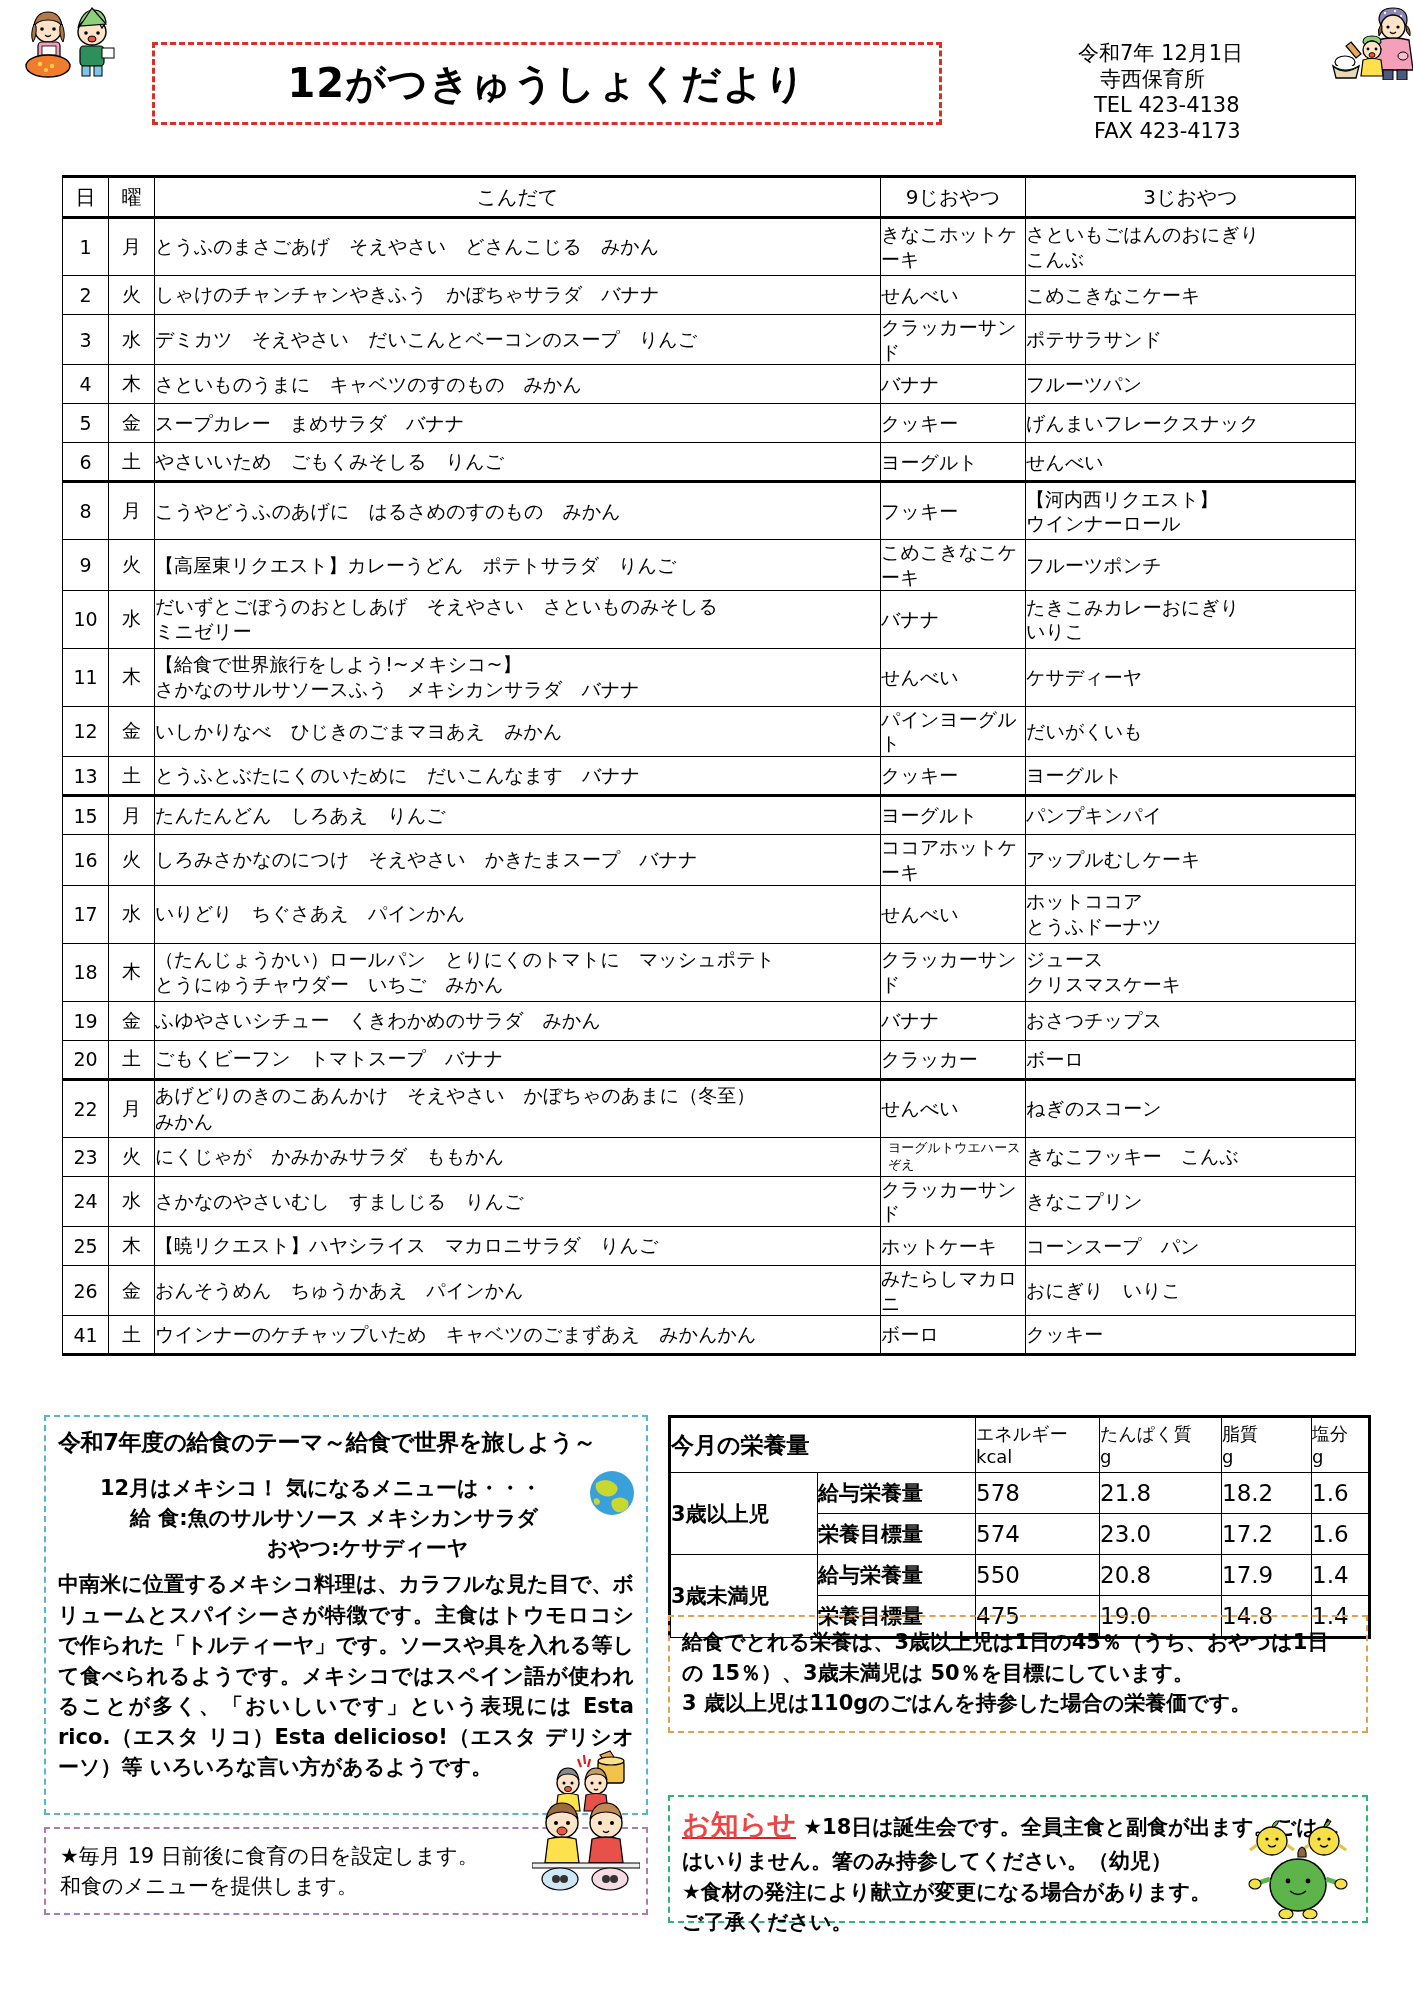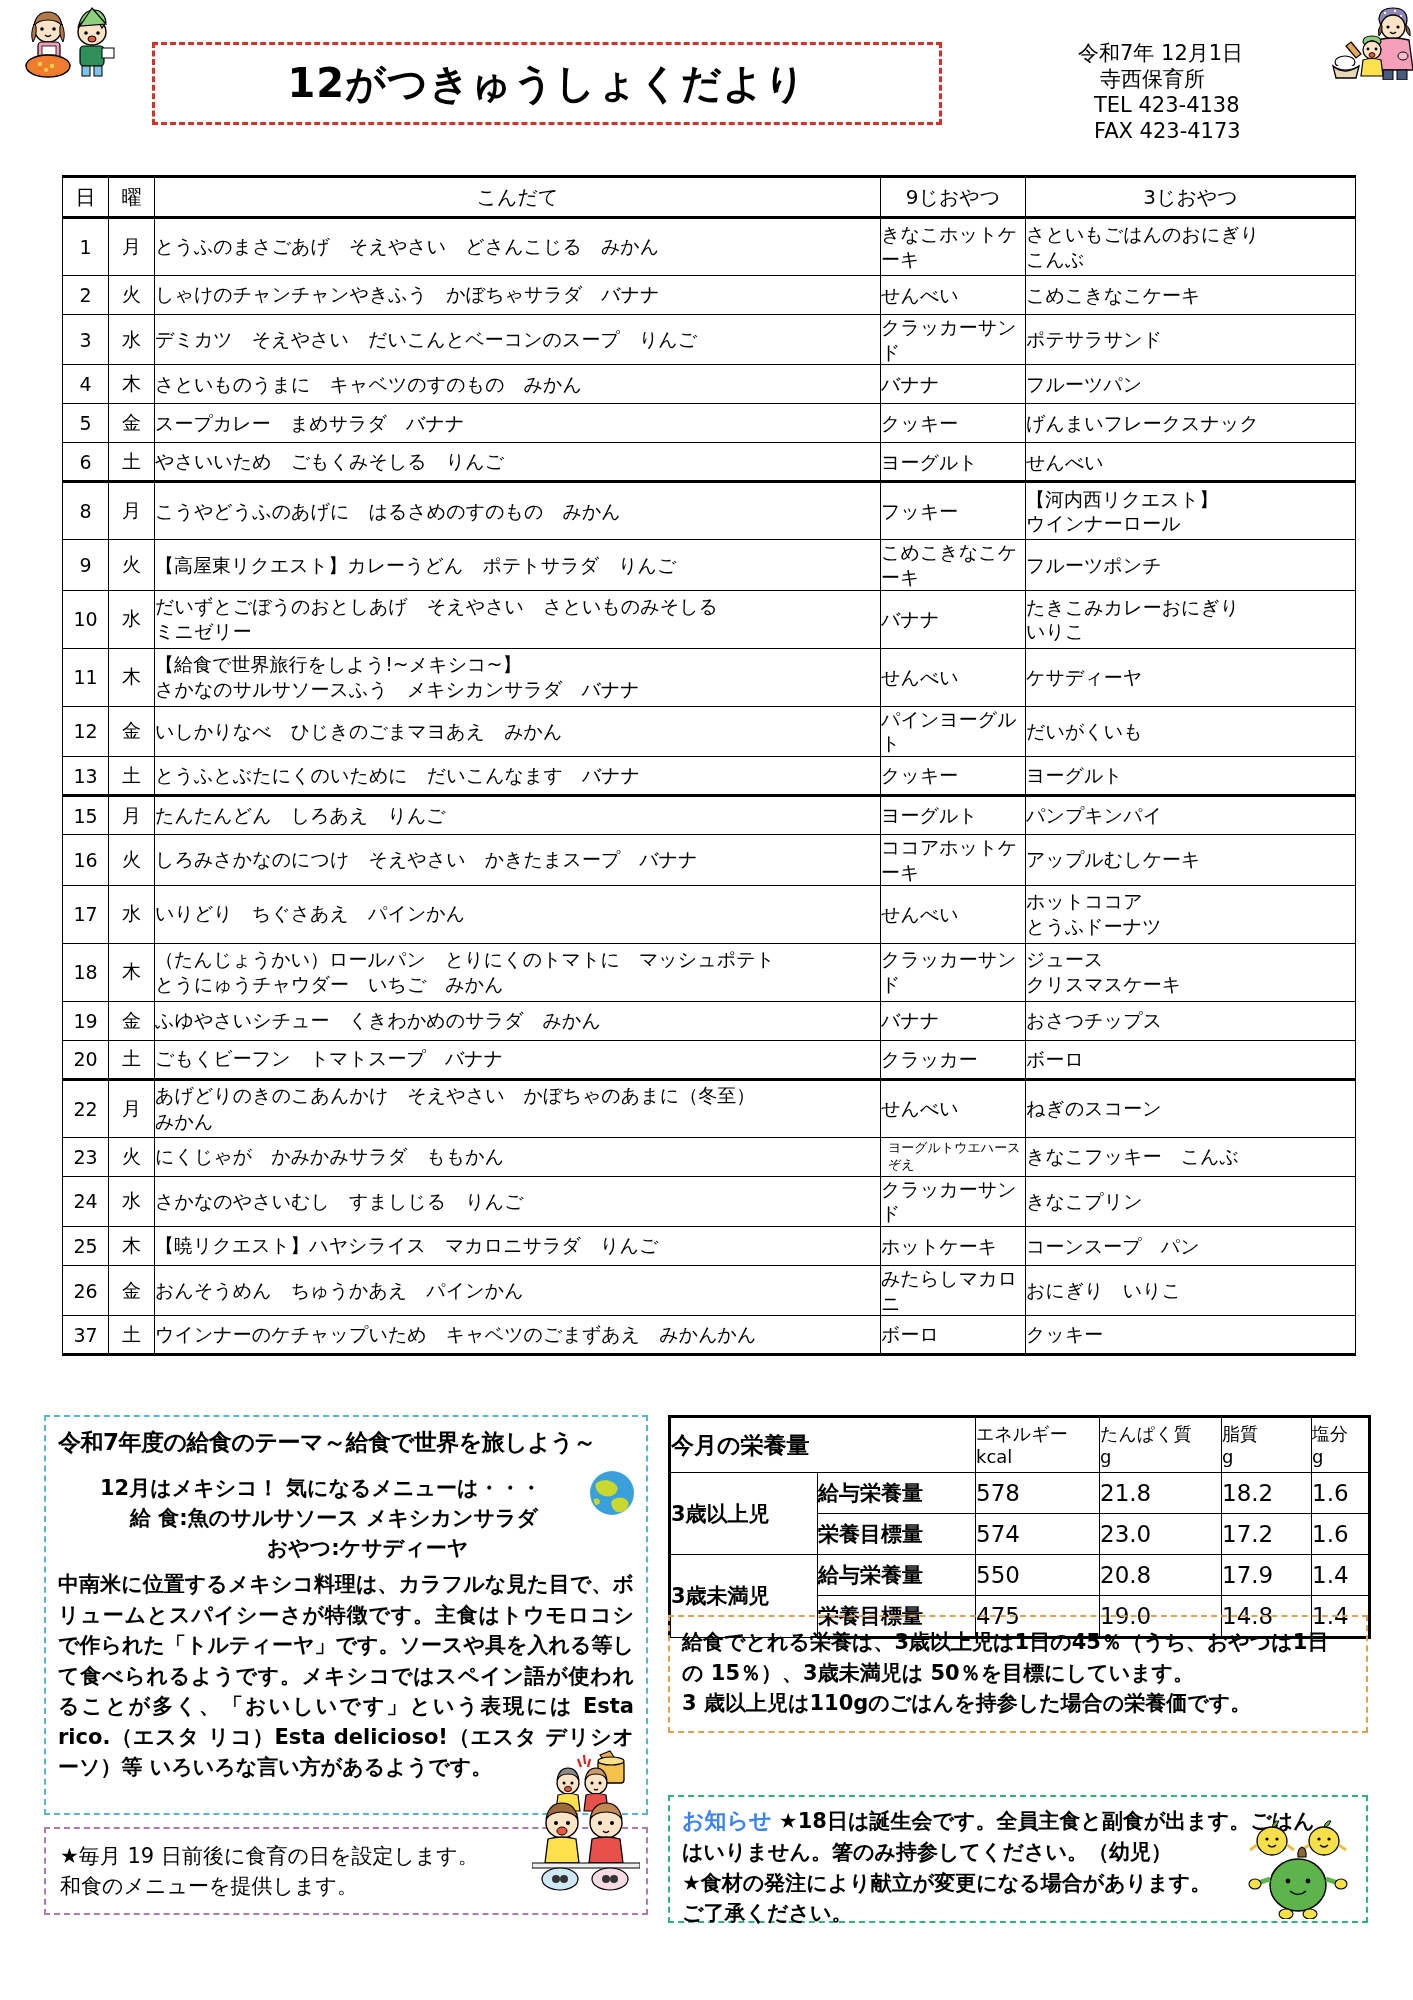--- a/index.html
+++ b/index.html
@@ -252,23 +252,24 @@
 
   .oshirase-box {
     position: absolute;
     left: 668px; top: 380px;
     width: 700px; height: 128px;
     border: 2px dashed #2eb37a;
     box-sizing: border-box;
     padding: 8px 8px 0 12px;
   }
   .oshirase-label {
-    color: #3b82f6;
-    font-weight: bold;
-    font-size: 22px;
+    color: #ef4444;
+    font-weight: bold;
+    font-size: 28px;
+    text-decoration: underline;
     text-decoration-color: #d92020;
     text-underline-offset: 3px;
   }
   .osh-line {
     font-size: 21px;
     font-weight: bold;
     line-height: 1.46;
     white-space: nowrap;
   }
   .veggie-clip {
@@ -531,21 +532,21 @@
           <td class="snack">コーンスープ　パン</td>
         </tr>
         <tr class="row-h1">
           <td class="day">26</td>
           <td class="wk">金</td>
           <td class="menu-cell">おんそうめん　ちゅうかあえ　パインかん</td>
           <td class="snack">みたらしマカロニ</td>
           <td class="snack">おにぎり　いりこ</td>
         </tr>
         <tr class="lastrow row-h1">
-          <td class="day">37</td>
+          <td class="day">41</td>
           <td class="wk">土</td>
           <td class="menu-cell">ウインナーのケチャップいため　キャベツのごまずあえ　みかんかん</td>
           <td class="snack">ボーロ</td>
           <td class="snack">クッキー</td>
         </tr>
       </tbody>
   </table>
 </div>
 
 <div class="bottom">

